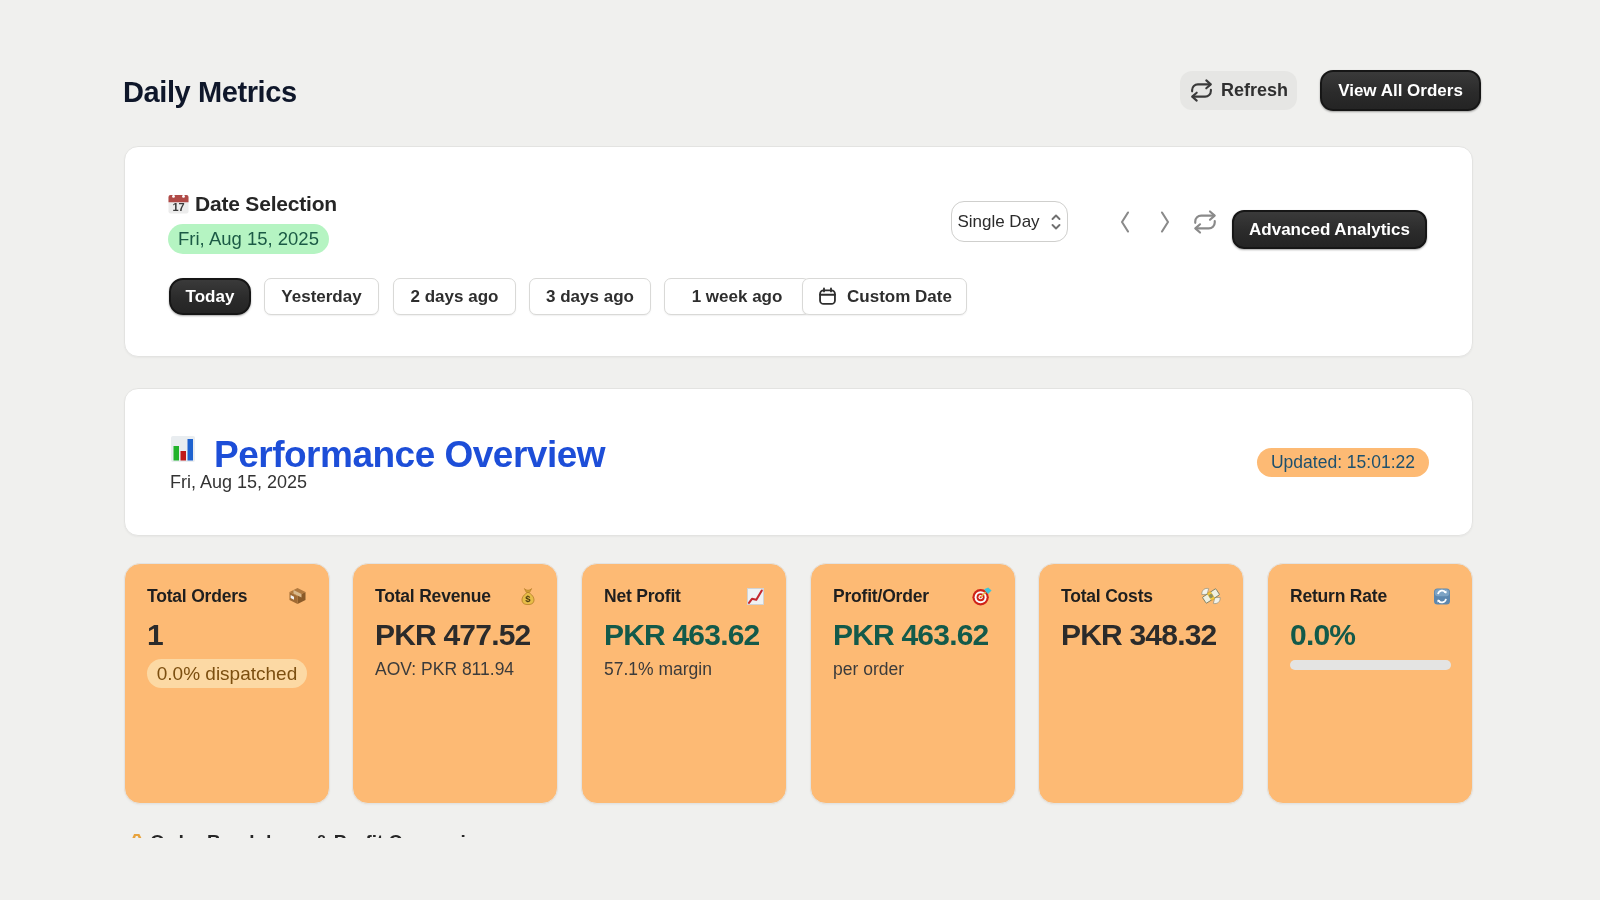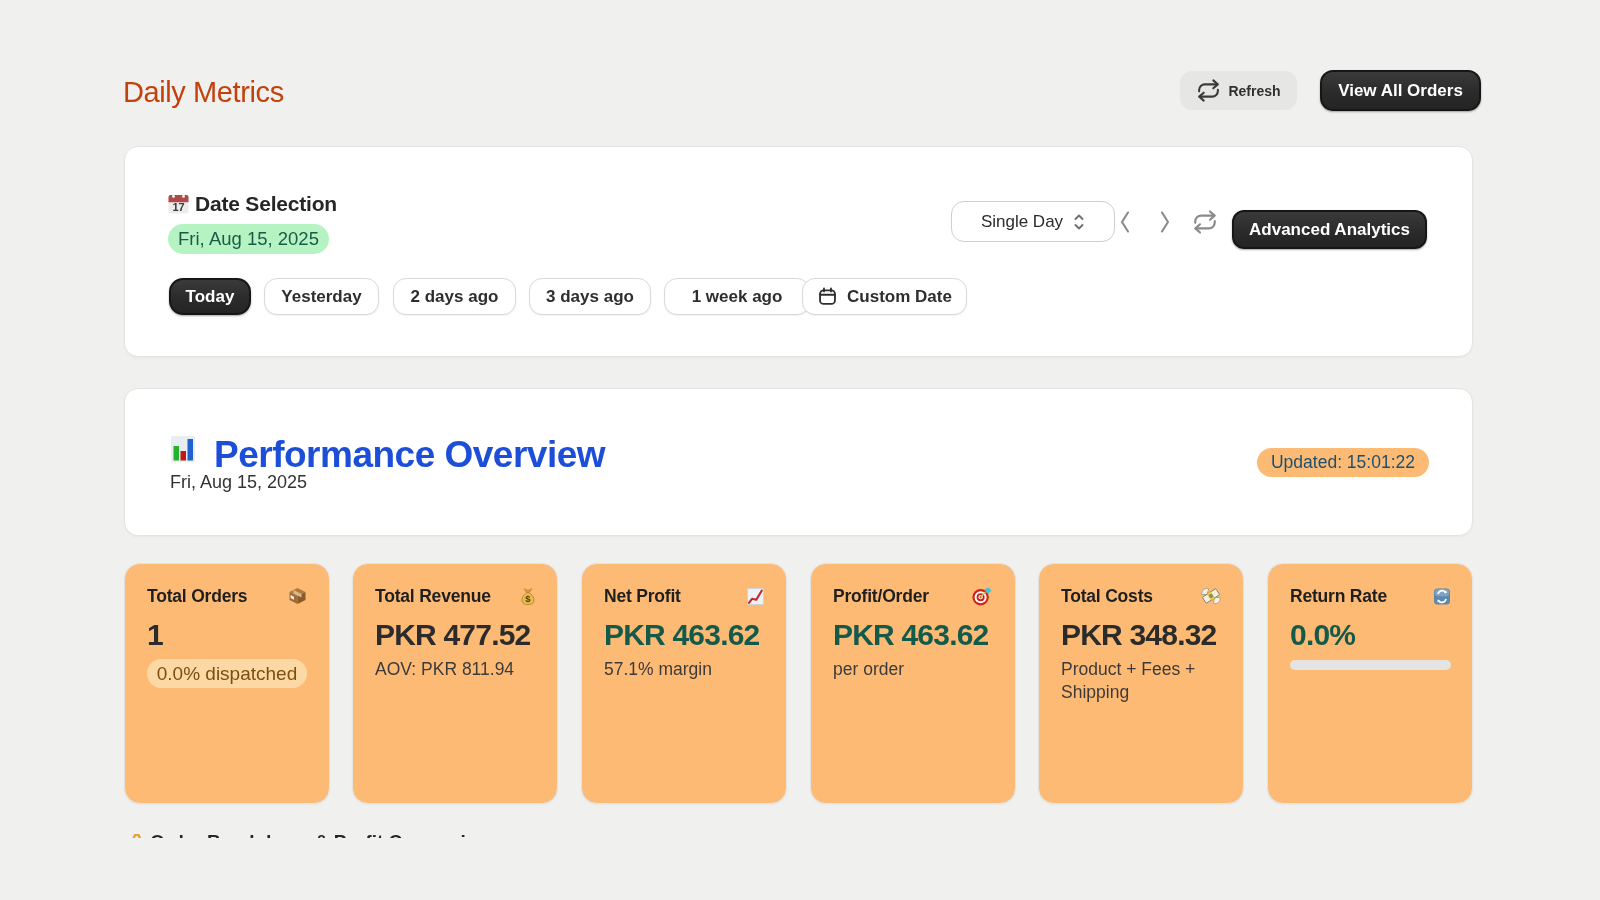--- a/index.html
+++ b/index.html
@@ -7,26 +7,26 @@
 body {
   opacity:0.999;
   background:#f0f0ee;
   font-family:"Liberation Sans", sans-serif;
   position:relative;
   color:#262626;
 }
 .abs { position:absolute; }
 
 
-#h1title { left:123px; top:76px; font-size:29px; font-weight:400; color:#c2410c; letter-spacing:-0.4px; }
+#h1title { left:123px; top:76px; font-size:29px; font-weight:700; color:#0f172a; letter-spacing:-0.4px; }
 
 .btn-light {
   background:#e6e6e4; border-radius:12px;
   display:flex; align-items:center; justify-content:center; gap:7px;
-  font-size:14px; font-weight:600; color:#303030;
+  font-size:18px; font-weight:600; color:#303030;
 }
 .btn-dark {
   background:linear-gradient(180deg,#3a3a3a 0%,#2b2b2b 55%,#242424 100%);
   border:2px solid #161616;
   border-radius:13px; color:#fff;
   display:flex; align-items:center; justify-content:center;
   font-size:17px; font-weight:600;
   box-shadow:0 1px 2px rgba(0,0,0,.35);
 }
 #btnRefreshTop { left:1180px; top:71px; width:117px; height:39px; }
@@ -44,33 +44,33 @@
 
 #dsTitle { left:195px; top:192px; font-size:21px; font-weight:700; color:#262626; letter-spacing:-0.2px; }
 #dsIcon  { left:168px; top:194px; }
 .pill {
   border-radius:15px; display:flex; align-items:center; justify-content:center;
   font-size:17px; font-weight:500;
 }
 #dsPill { left:168px; top:224px; width:161px; height:30px; background:#b5f4c2; color:#1b5a45; font-size:18.5px; }
 
 .wbtn {
-  background:#fff; border:1.5px solid #d9d9d7; border-radius:13px;
+  background:#fff; border:1.5px solid #d9d9d7; border-radius:7px;
   display:flex; align-items:center; justify-content:center; gap:9px;
   font-size:17px; font-weight:600; color:#2e2e2e;
   box-shadow:0 1px 1.5px rgba(0,0,0,.06);
 }
 #btnToday     { left:169px; top:278px; width:82px;  height:37px; border-radius:14px;}
 #btnYesterday { left:264px; top:278px; width:115px; height:37px; }
 #btn2days     { left:393px; top:278px; width:123px; height:37px; }
 #btn3days     { left:529px; top:278px; width:122px; height:37px; }
 #btn1week     { left:664px; top:278px; width:146px; height:37px; }
 #btnCustom    { left:802px; top:278px; width:165px; height:37px; }
 
-#selSingle { left:951px; top:201px; width:164px; height:41px;
+#selSingle { left:951px; top:201px; width:117px; height:41px;
   background:#fff; border:1.5px solid #cfcfcd; border-radius:13px;
   display:flex; align-items:center; justify-content:center; gap:10px;
   font-size:17px; font-weight:500; color:#2b2b2b; }
 #navPrev { left:1117px; top:209px; }
 #navNext { left:1157px; top:209px; }
 #dsRefresh { left:1192px; top:209px; }
 #btnAdv { left:1232px; top:203px; width:195px; height:39px; border-radius:12px;margin-top:7px; }
 
 
 #poIcon { left:171px; top:436px; }
@@ -241,21 +241,20 @@
       <path d="M0.8 8.5 C0.5 4.2 3.8 1.6 7.6 2.6 L6.2 8.4 Z" fill="#f3f3ec" stroke="#90907c" stroke-width="0.7"></path>
       <path d="M19.2 11.5 C19.5 15.8 16.2 18.4 12.4 17.4 L13.8 11.6 Z" fill="#f3f3ec" stroke="#90907c" stroke-width="0.7"></path>
       <g transform="rotate(-33 10 10)">
         <rect x="2" y="6.4" width="16" height="7.2" rx="0.8" fill="#eff0e1" stroke="#75785a" stroke-width="0.8"></rect>
         <rect x="8.1" y="5.8" width="3.8" height="8.4" fill="#f5c93d" stroke="#caa026" stroke-width="0.5"></rect>
         <circle cx="10" cy="10" r="2" fill="#8d9060"></circle>
       </g>
     </svg>
   </div>
   <div class="mvalue">PKR 348.32</div>
-  <div class="msub">Product + Fees +<br>Shipping</div>
 </div>
 
 <div class="mcard" id="mc6">
   <div class="mtitle-row">
       <span class="mtitle">Return Rate</span>
     <svg width="16" height="17" viewBox="0 0 16 17">
       <rect x="0" y="0.5" width="16" height="16" rx="3.5" fill="#5d87ae"></rect>
       <rect x="0.8" y="1.3" width="14.4" height="7" rx="3" fill="#7da3c4"></rect>
       <path d="M4 6.2 a4.3 4.3 0 0 1 8 -1.4" fill="none" stroke="#fff" stroke-width="1.7"></path>
       <path d="M12.6 2.6 L12.2 5.4 L9.6 4.6" fill="#fff"></path>

